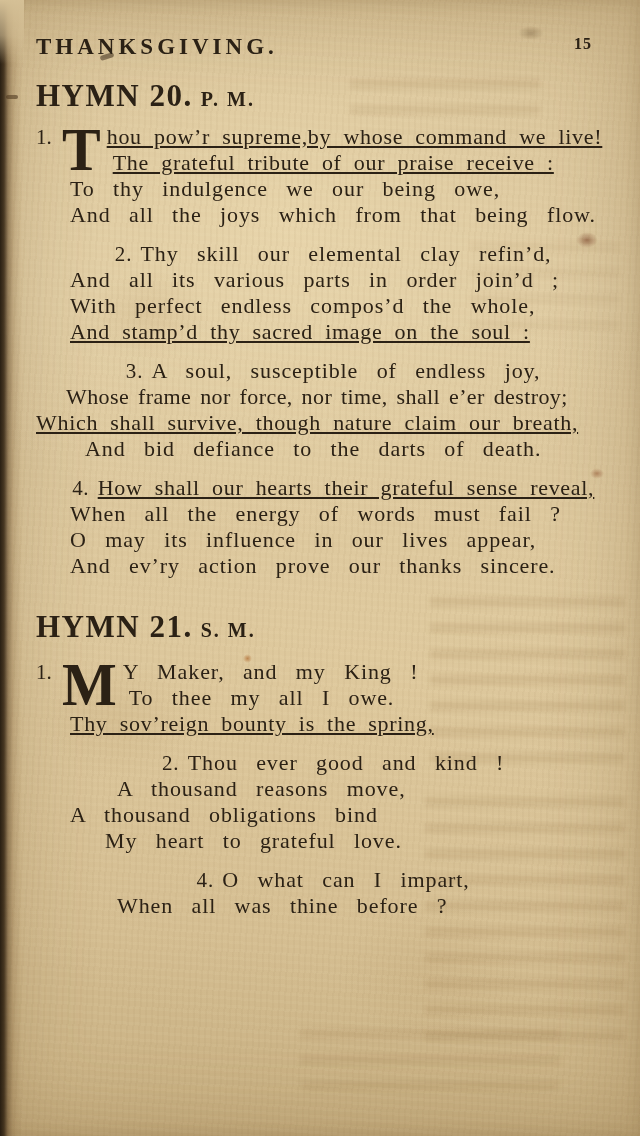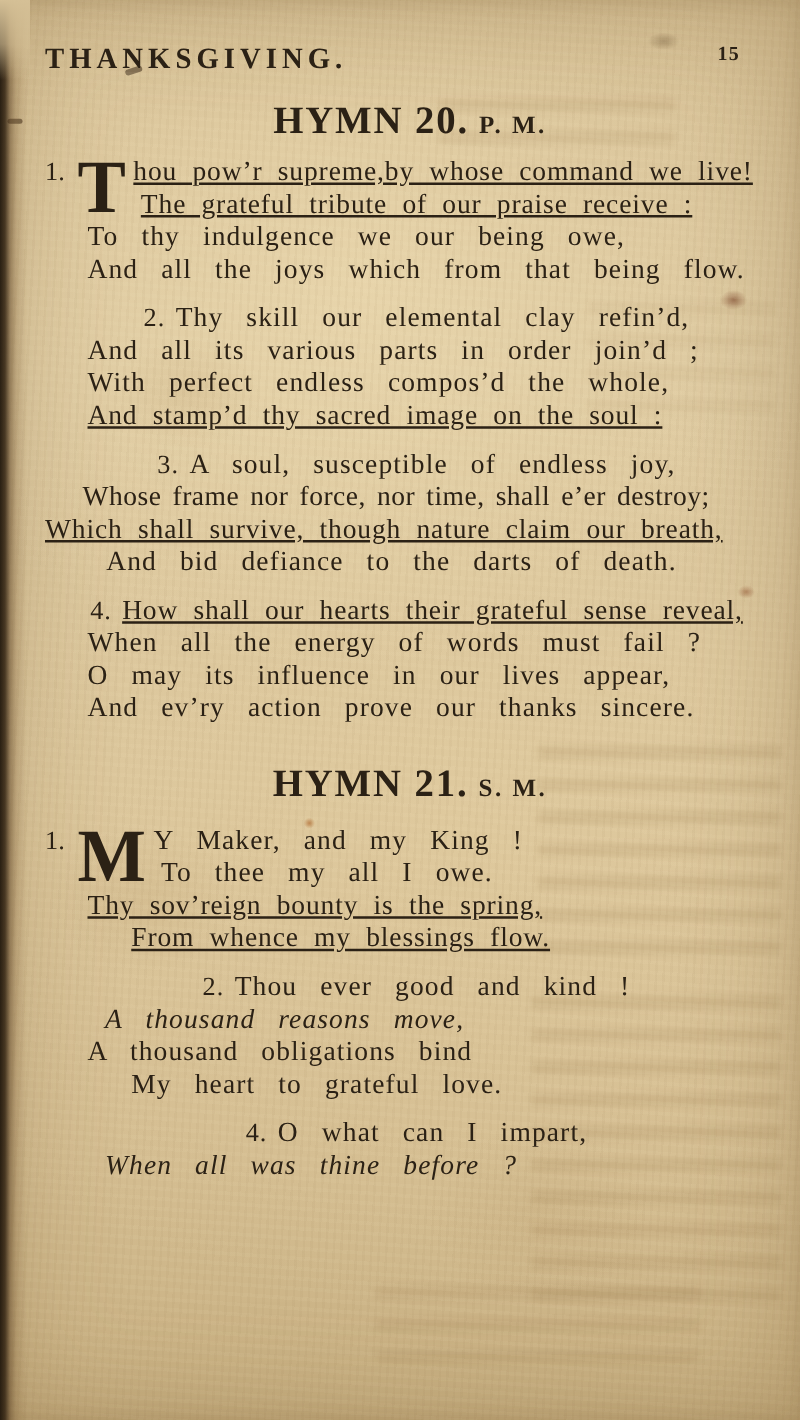--- a/index.html
+++ b/index.html
@@ -48,34 +48,34 @@
 
   
   .content{position:relative;z-index:3;padding:0 20px 0 36px;}
   .page-header{position:relative;margin-top:34px;height:28px;text-align:left;}
   .section-title{
     display:inline-block;font-size:23px;font-weight:bold;letter-spacing:4px;
     transform:scaleY(1.02);
   }
   .page-number{position:absolute;right:28px;top:1px;font-size:16px;font-weight:bold;letter-spacing:1px;}
 
-  .hymn-title{margin:16px 0 0 0;text-align:center;font-weight:bold;height:36px;line-height:36px;}
+  .hymn-title{margin:16px 0 0 0;font-weight:bold;height:36px;line-height:36px;}
   .hymn-title .t{font-size:31px;letter-spacing:1.5px;}
   .hymn-title .meter{font-size:20px;letter-spacing:2px;margin-left:8px;}
   .hymn-title.second{margin-top:30px;}
 
   .verses{margin-top:10px;}
   .stanza{margin:0 0 13px 0;}
   .line{white-space:nowrap;line-height:26px;font-size:22px;letter-spacing:0.3px;word-spacing:1.5px;}
   .numline{margin-left:2px;text-align:center;}
   .num{display:inline-block;width:34px;font-size:21px;}
   .ind0{margin-left:0;}
   .ind1{margin-left:34px;}
   .ind1b{margin-left:39px;}
-  .ind2{margin-left:48px;font-style:italic;}
+  .ind2{margin-left:81px;}
   .ind2a{margin-left:49px;}
   .ind3{margin-left:69px;}
 
   .mid{word-spacing:3px;letter-spacing:0.4px;margin-left:30px;}
   .fill{word-spacing:6px;letter-spacing:0.7px;text-decoration:underline;}
   .xfill{word-spacing:12px;letter-spacing:0.9px;}
 
   
   .dc-row{display:flex;align-items:flex-start;}
   .dc-num{display:inline-block;width:26px;font-size:21px;line-height:26px;}
@@ -166,21 +166,20 @@
       <div class="stanza">
         <div class="dc-row">
           <span class="dc-num">1.</span>
           <span class="dropcap">M</span>
           <span class="dc-lines">
             <span class="line xfill">Y Maker, and my King !</span>
             <span class="line xfill dc-shift">To thee my all I owe.</span>
           </span>
         </div>
         <div class="line ind1 fill">Thy sov’reign bounty is the spring,</div>
-        <div class="line ind3 fill">From whence my blessings flow.</div>
       </div>
 
       <div class="stanza">
         <div class="line numline xfill"><span class="num">2.</span><span>Thou ever good and kind !</span></div>
         <div class="line ind2 xfill">A thousand reasons move,</div>
         <div class="line ind1 xfill">A thousand obligations bind</div>
         <div class="line ind3 xfill">My heart to grateful love.</div>
       </div>
 
 

